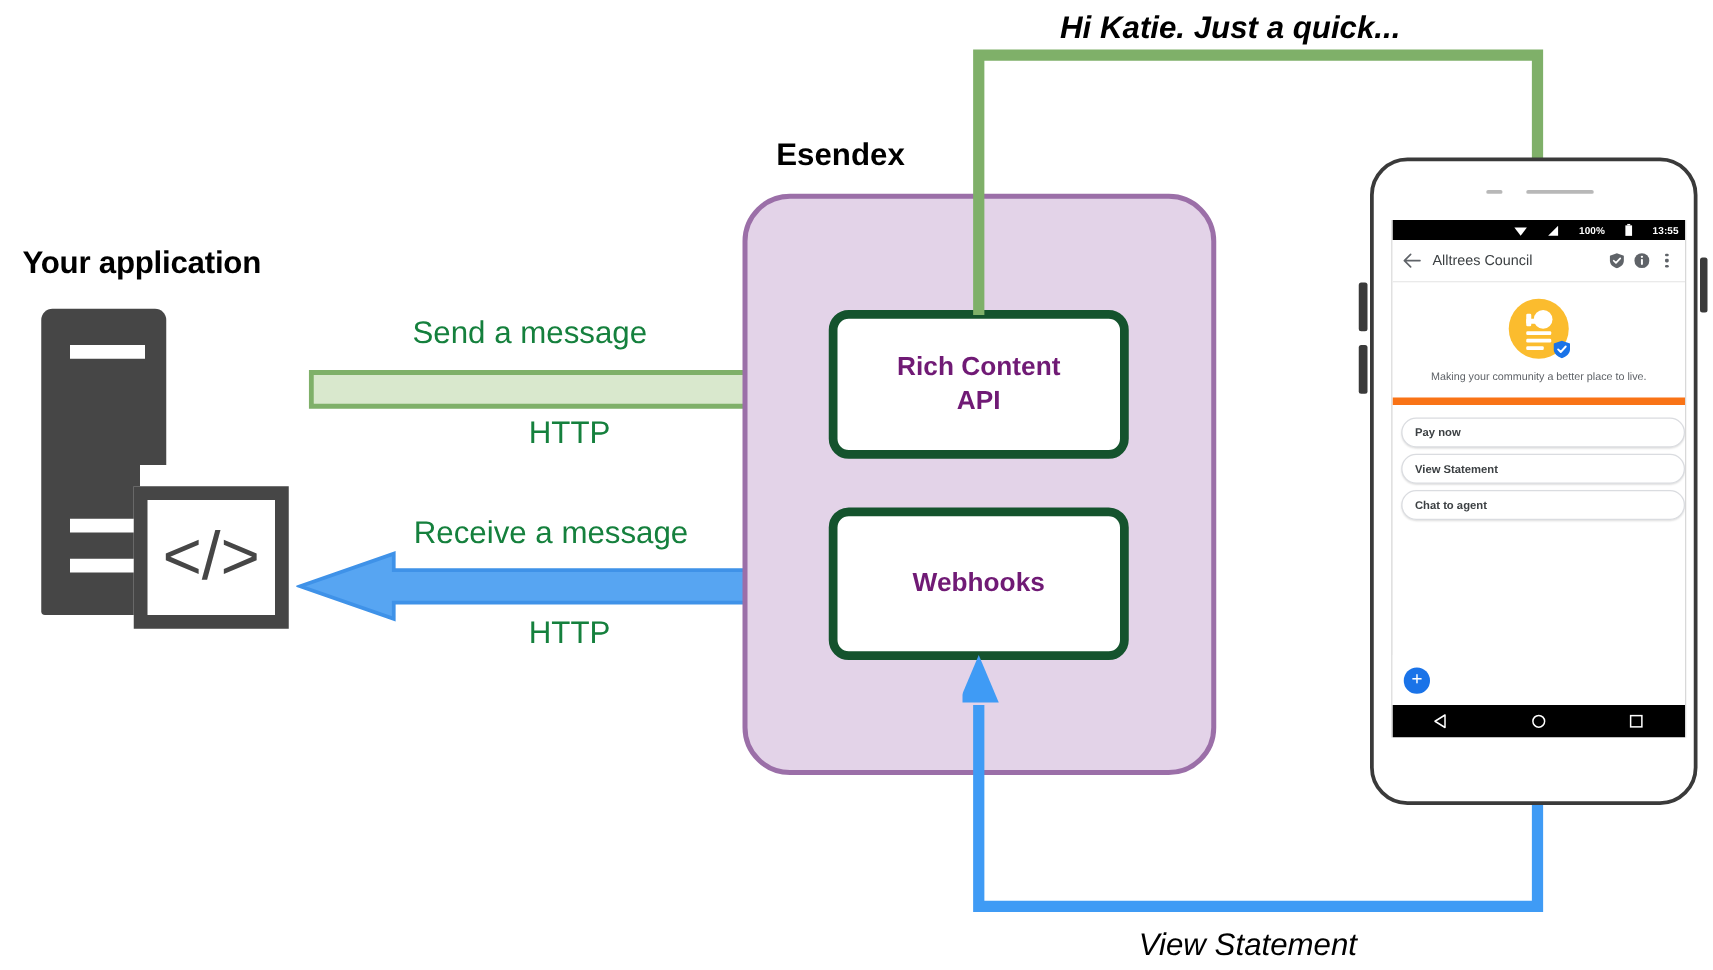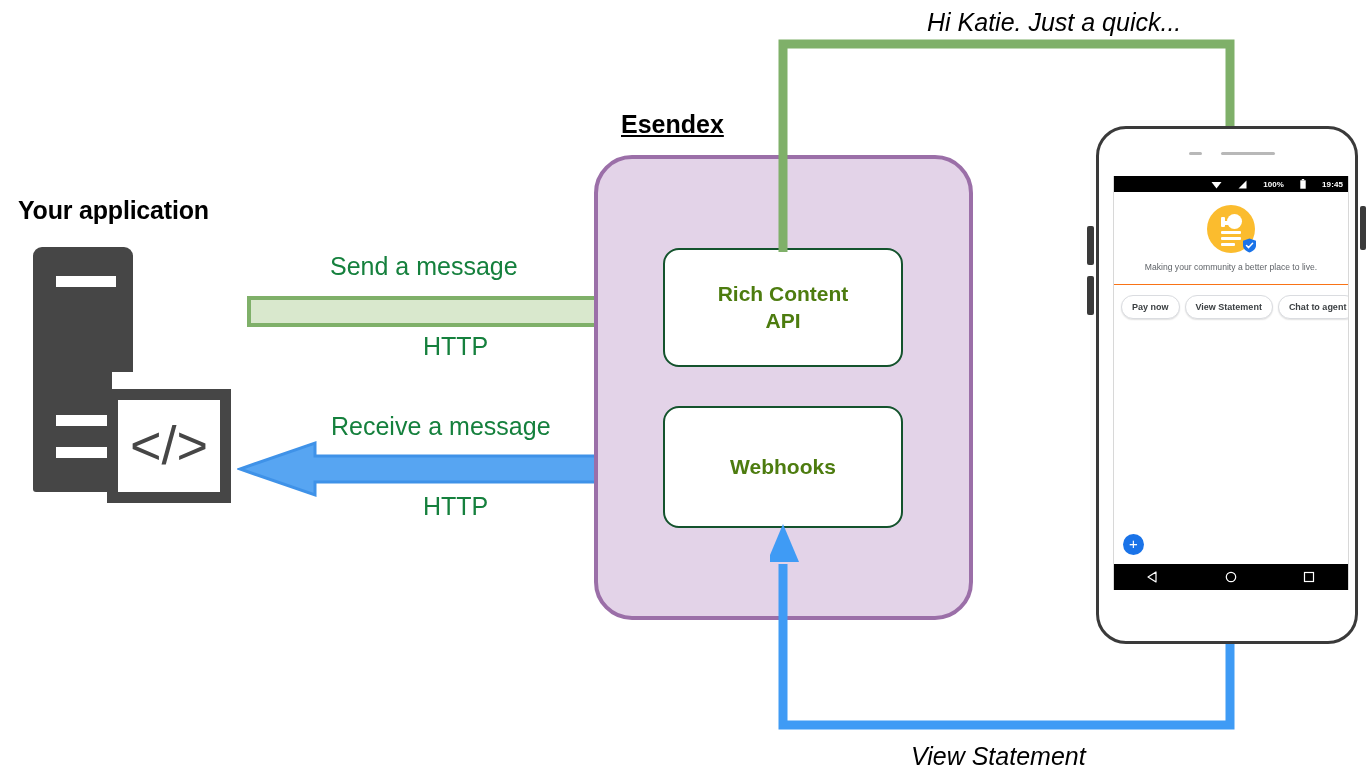--- a/index.html
+++ b/index.html
@@ -10,33 +10,33 @@
   }
   .abs{position:absolute;}
 
   
   .lbl-your-app{
     left:18px;top:196px;font-size:25px;font-weight:bold;color:#000;
     letter-spacing:-0.2px;
     text-align:center;
   }
   .lbl-esendex{
-    left:621px;top:110px;font-size:25px;font-weight:bold;color:#000;text-decoration:underline;
+    left:621px;top:110px;font-size:25px;font-weight:bold;color:#000;
   }
   .lbl-arrow{
     font-size:25px;color:#15803d;white-space:nowrap;
   }
   .lbl-send{left:330px;top:252px;}
   .lbl-http1{left:423px;top:332px;}
   .lbl-recv{left:331px;top:412px;}
   .lbl-http2{left:423px;top:492px;}
   .lbl-italic{
     font-size:25px;font-style:italic;color:#000;white-space:nowrap;
   }
-  .lbl-hikatie{left:927px;top:8px;}
+  .lbl-hikatie{left:848px;top:8px;font-weight:bold;}
   .lbl-viewstmt{left:911px;top:742px;}
 
   
   .server-tower{
     left:33px;top:247px;width:100px;height:245px;background:#464646;
     border-radius:9px 9px 3px 3px;
   }
   .server-slot{left:56px;top:276px;width:60px;height:11px;background:#fff;}
   .server-bar1{left:56px;top:415px;width:78px;height:11px;background:#fff;}
   .server-bar2{left:56px;top:447px;width:78px;height:11px;background:#fff;}
@@ -53,23 +53,23 @@
 
   
   .esendex-box{
     left:594px;top:155px;width:379px;height:465px;
     background:#e3d3e8;border:4px solid #9b6fa8;border-radius:38px;
     box-sizing:border-box;
   }
 
   
   .api-box{
-    background:#ffffff;border:2px solid #14532d;border-radius:16px;
+    background:#ffffff;border:7px solid #14532d;border-radius:16px;
     box-sizing:border-box;display:flex;align-items:center;justify-content:center;
-    text-align:center;font-weight:bold;font-size:21px;color:#4d7c0f;line-height:1.24;
+    text-align:center;font-weight:bold;font-size:21px;color:#701a75;line-height:1.24;
   }
   .box-rich{left:663px;top:248px;width:240px;height:119px;}
   .box-webh{left:663px;top:406px;width:240px;height:122px;}
 
   
   .arrow-send{left:247px;top:284px;width:418px;height:55px;}
   
   .arrow-recv{left:237px;top:440px;width:430px;height:58px;}
 
   
@@ -114,21 +114,21 @@
   .ic-shield{width:13px;height:13px;}
   .ic-info{width:13px;height:13px;}
   .ic-more{
     width:13px;height:14px;display:flex;flex-direction:column;
     align-items:center;justify-content:center;gap:2px;
   }
   .ic-more i{width:2.4px;height:2.4px;background:#5f6368;border-radius:50%;display:block;}
 
   
   .brandhdr{
-    padding:13px 0 11px;text-align:center;border-bottom:1px solid #f97316;
+    padding:13px 0 11px;text-align:center;border-bottom:6px solid #f97316;
     background:#fff;
   }
   .avatar-wrap{position:relative;width:48px;height:48px;margin:0 auto 9px;}
   .avatar{
     width:48px;height:48px;border-radius:50%;background:#fbbc2e;
     position:relative;overflow:hidden;
   }
   .av-bulb{
     position:absolute;left:20px;top:9px;width:15px;height:15px;
     background:#fff;border-radius:50%;
@@ -150,21 +150,21 @@
   .ma-bulb{position:absolute;left:7px;top:3px;width:6px;height:6px;background:#fff;border-radius:50%;}
   .ma-s1{position:absolute;left:4.5px;top:5.5px;width:4px;height:1.5px;background:#fff;}
   .ma-s2{position:absolute;left:4.5px;top:4px;width:1.5px;height:4px;background:#fff;}
   .ma-ln{position:absolute;background:#fff;left:4.5px;width:8px;height:1.3px;}
   .bubble{
     background:#f1f3f4;border-radius:11px;padding:7px 9px;font-size:9px;
     color:#3c4043;line-height:1.42;max-width:180px;
   }
 
   
-  .chips{display:flex;gap:5px;padding:10px 0 0 7px;}
+  .chips{display:flex;gap:5px;padding:10px 0 0 7px;flex-direction:column;}
   .chip{
     border:1px solid #dadce0;border-radius:14px;padding:6px 10px;
     font-size:9px;font-weight:bold;color:#3c4043;white-space:nowrap;
     background:#fff;box-shadow:0 1px 1.5px rgba(0,0,0,.12);
   }
 
   
   .composer{
     position:absolute;left:0;right:0;bottom:26px;height:40px;background:#fff;
     display:flex;align-items:center;gap:7px;padding:0 9px;box-sizing:border-box;
@@ -254,23 +254,43 @@
       <path d="M0.5 2 L10.5 2 L5.5 8.5 Z" fill="#fff"></path>
     </svg>
     <svg class="sb-ico" width="9" height="9" viewBox="0 0 9 9">
       <path d="M8.5 0.5 L8.5 8.5 L0.5 8.5 Z" fill="#fff"></path>
     </svg>
     <span class="sb-text">100%</span>
     <svg class="sb-ico" width="6" height="10" viewBox="0 0 6 10">
       <rect x="1.8" y="0" width="2.4" height="1.3" fill="#fff"></rect>
       <rect x="0.3" y="1.3" width="5.4" height="8.4" fill="#fff"></rect>
     </svg>
-    <span class="sb-text">19:45</span>
-  </div>
-
+    <span class="sb-text">13:55</span>
+  </div>
+
+  <div class="appbar">
+    <svg width="15" height="13" viewBox="0 0 15 13">
+      <path d="M14 6.5 L2 6.5 M6.5 1.5 L1.5 6.5 L6.5 11.5" fill="none" stroke="#5f6368" stroke-width="1.3" stroke-linecap="round" stroke-linejoin="round"></path>
+    </svg>
+    <div class="appbar-title">Alltrees Council</div>
+    <svg class="ic-shield" viewBox="0 0 14 14">
+      <path d="M7 0.6 L13 2.8 L13 7.2 C13 10.4 10.4 12.7 7 13.6 C3.6 12.7 1 10.4 1 7.2 L1 2.8 Z" fill="#5f6368"></path>
+      <path d="M4.3 7.1 L6.2 9.0 L9.9 5.1" fill="none" stroke="#fff" stroke-width="1.5" stroke-linecap="round" stroke-linejoin="round"></path>
+    </svg>
+    <svg class="ic-info" viewBox="0 0 14 14">
+      <circle cx="7" cy="7" r="6.4" fill="#5f6368"></circle>
+      <rect x="6.2" y="5.7" width="1.7" height="5" fill="#fff" rx="0.7"></rect>
+      <circle cx="7.05" cy="3.7" r="1" fill="#fff"></circle>
+    </svg>
+    <div class="ic-more">
+        <i></i>
+        <i></i>
+        <i></i>
+      </div>
+  </div>
 
   <div class="brandhdr">
     <div class="avatar-wrap">
       <div class="avatar">
         <div class="av-bulb"></div>
         <div class="av-stem"></div>
         <div class="av-stem2"></div>
         <div class="av-ln" style="top:26px;"></div>
         <div class="av-ln" style="top:32px;"></div>
         <div class="av-ln" style="top:38px;width:14px;"></div>

